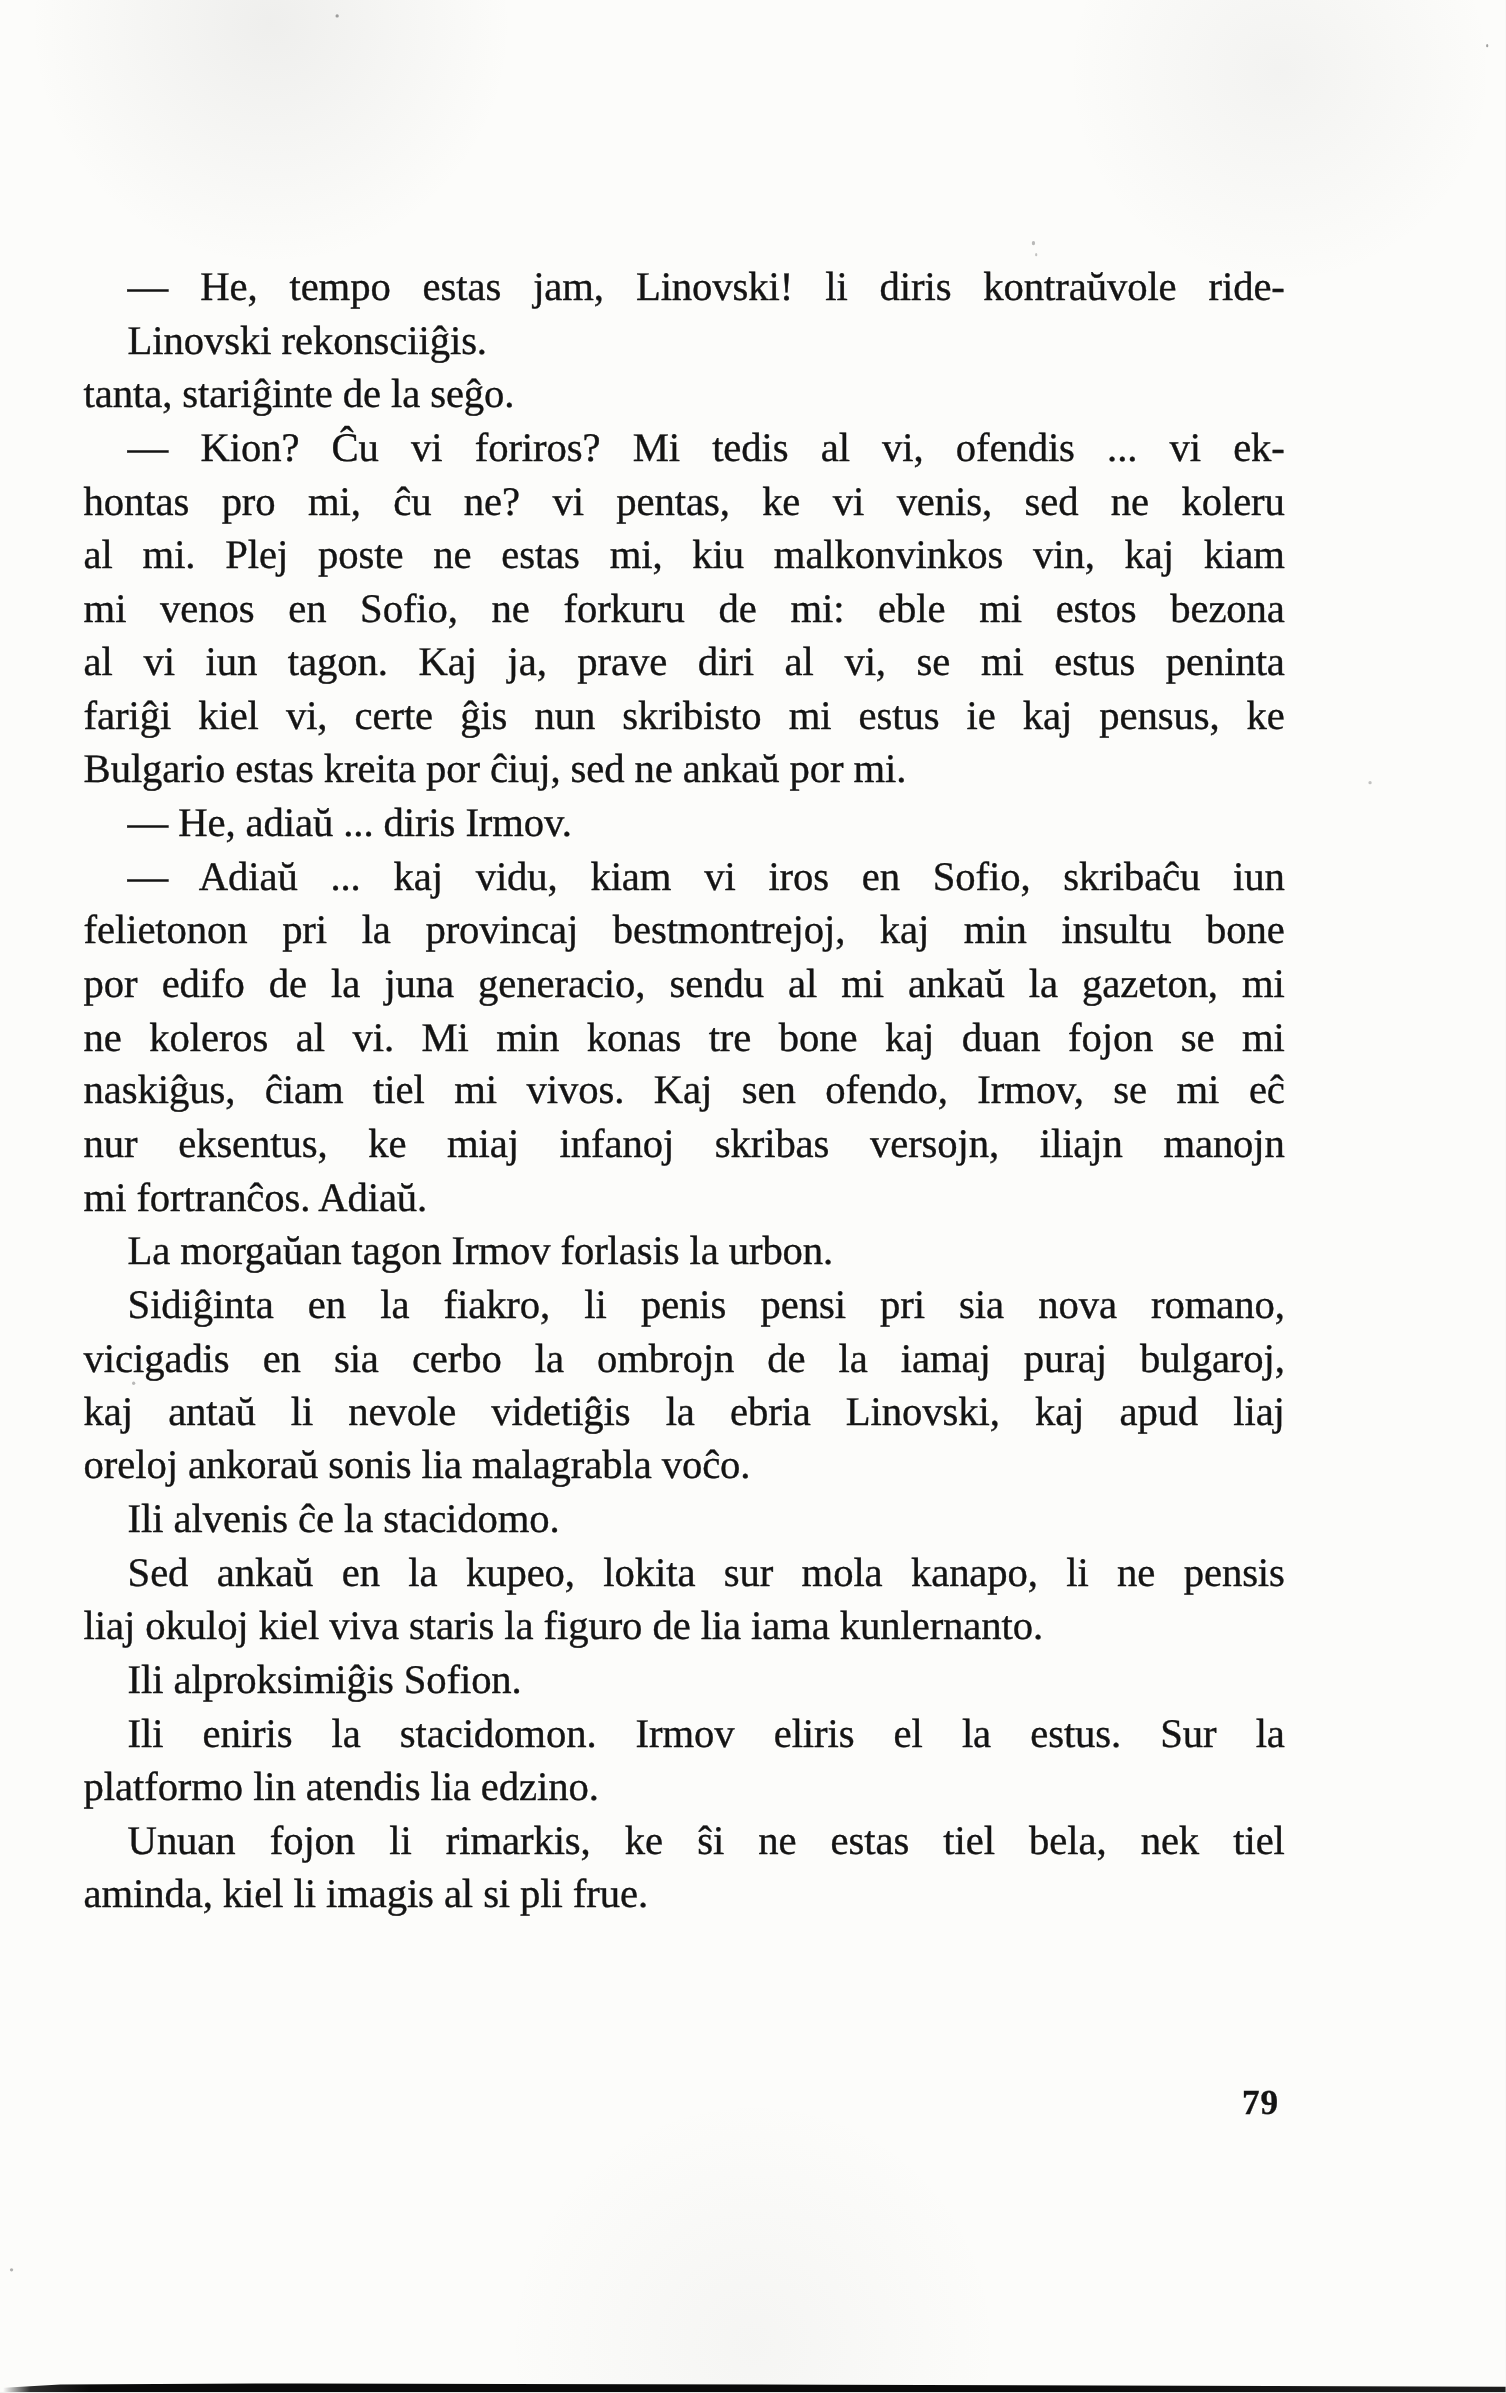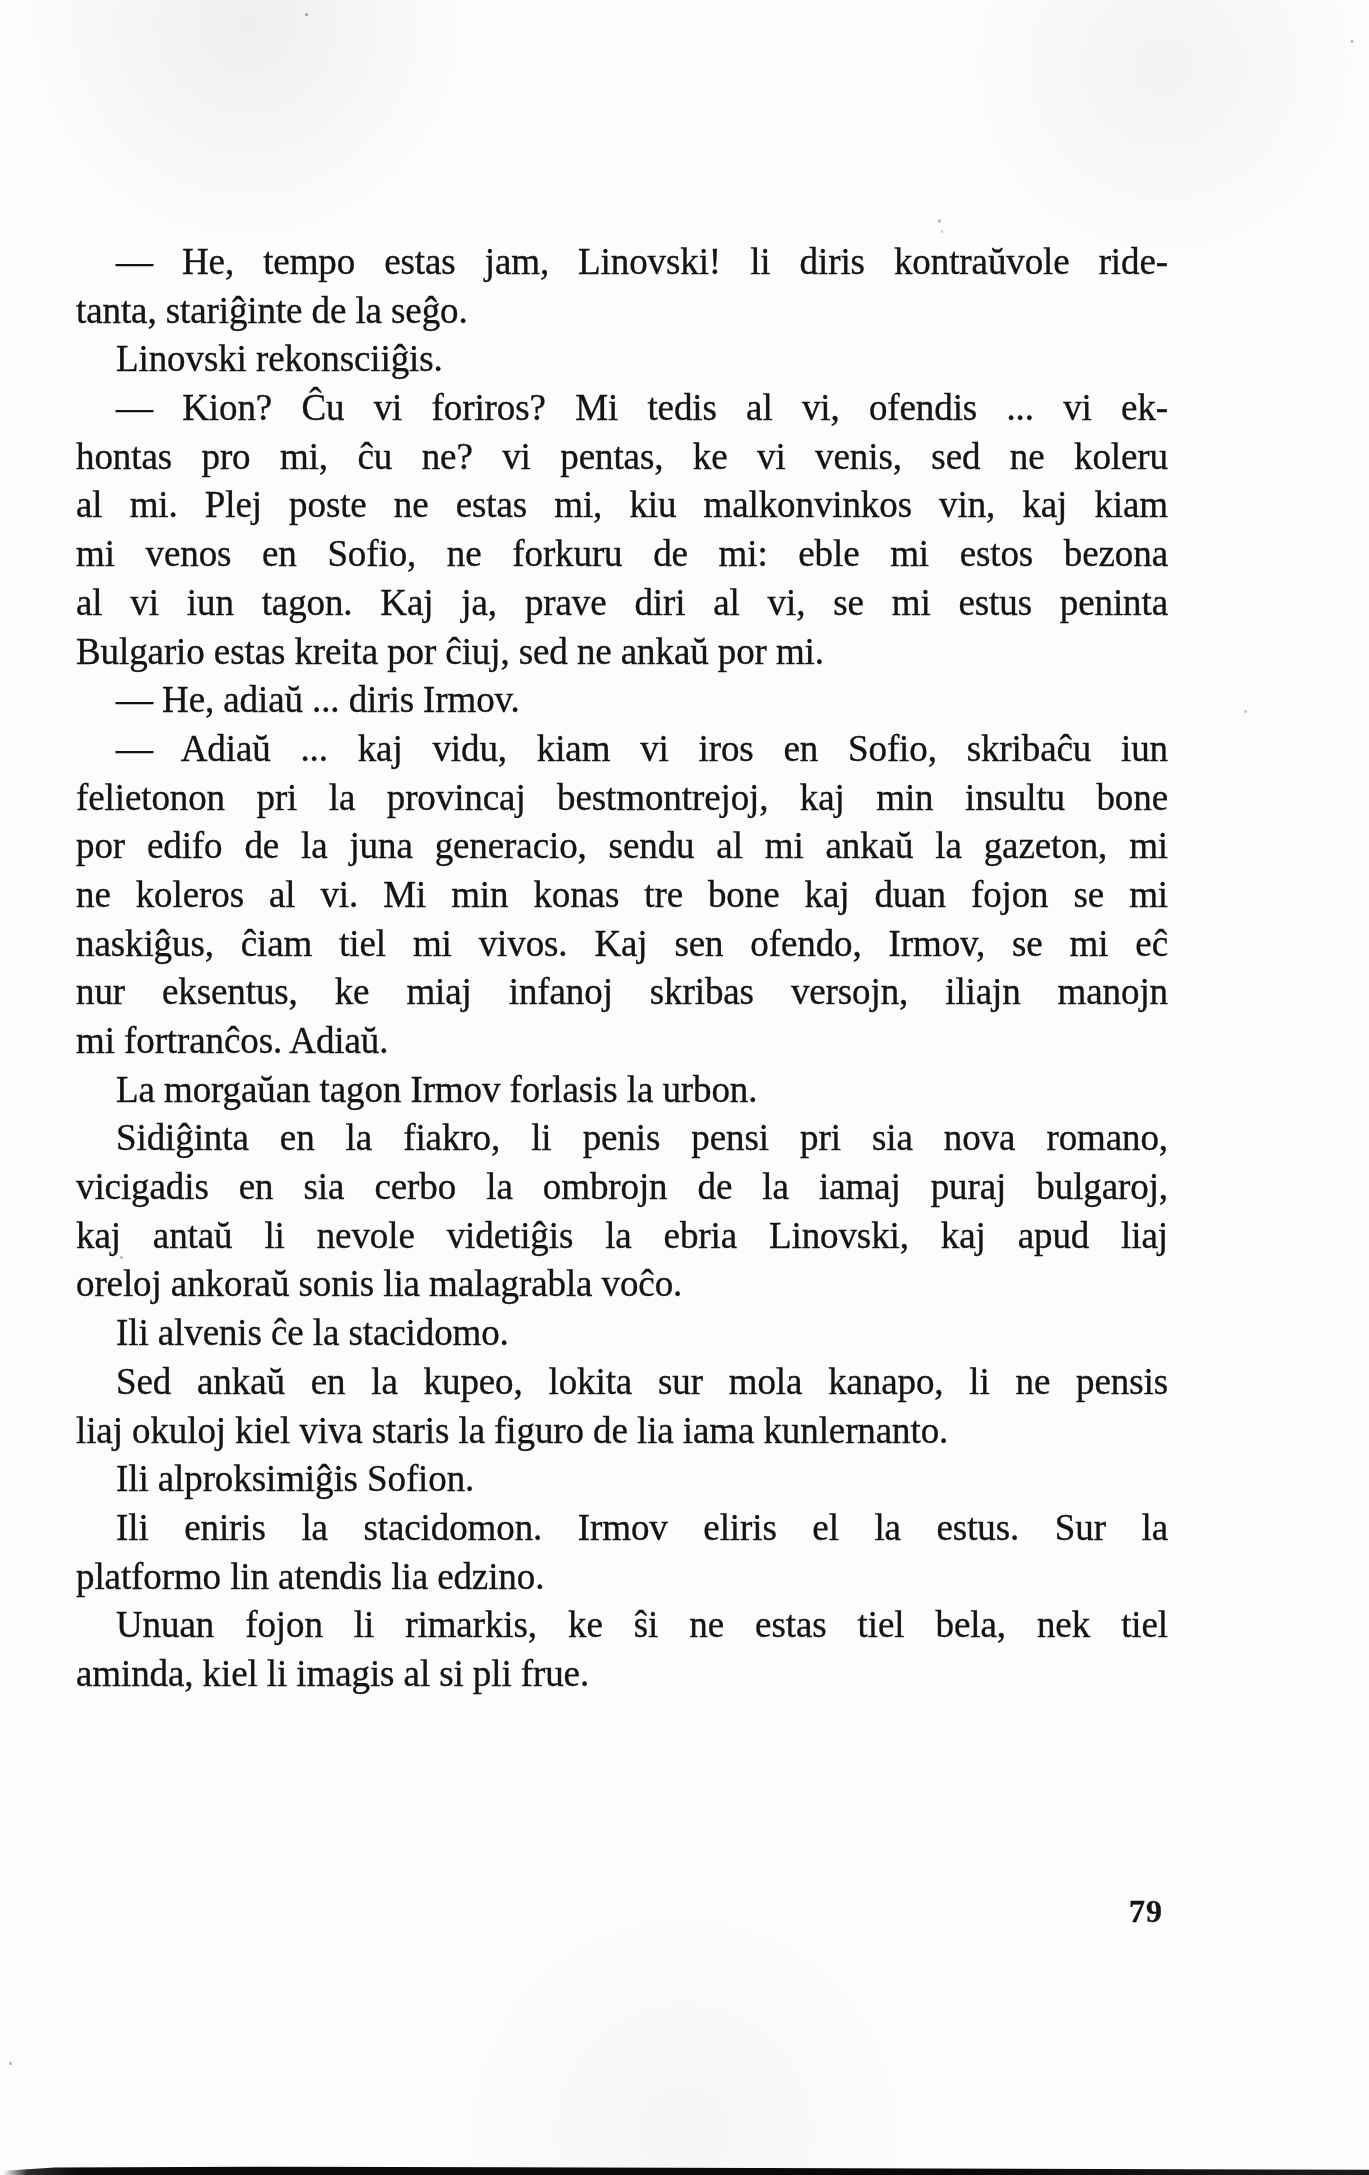--- a/index.html
+++ b/index.html
@@ -87,27 +87,28 @@
   .speck.s5 { left: 120px; top: 1256px; width: 3px; height: 3px; opacity: 0.4; }
   .speck.s6 { left: 9px;  top: 2062px; width: 3px; height: 3px; opacity: 0.45; }
   .speck.s7 { left: 1244px; top: 710px; width: 3px; height: 3px; opacity: 0.35; }
 </style>
 </head>
 <body>
 
 <div class="page">
   <main class="text-block" id="text-block">
       <div class="line first">— He, tempo estas jam, Linovski! li diris kontraŭvole ride-</div>
+      <div class="line first last">Linovski rekonsciiĝis.</div>
       <div class="line last">tanta, stariĝinte de la seĝo.</div>
-      <div class="line first last">Linovski rekonsciiĝis.</div>
       <div class="line first">— Kion? Ĉu vi foriros? Mi tedis al vi, ofendis ... vi ek-</div>
       <div class="line">hontas pro mi, ĉu ne? vi pentas, ke vi venis, sed ne koleru</div>
       <div class="line">al mi. Plej poste ne estas mi, kiu malkonvinkos vin, kaj kiam</div>
       <div class="line">mi venos en Sofio, ne forkuru de mi: eble mi estos bezona</div>
       <div class="line">al vi iun tagon. Kaj ja, prave diri al vi, se mi estus peninta</div>
+      <div class="line">fariĝi kiel vi, certe ĝis nun skribisto mi estus ie kaj pensus, ke</div>
       <div class="line last">Bulgario estas kreita por ĉiuj, sed ne ankaŭ por mi.</div>
       <div class="line first last">— He, adiaŭ ... diris Irmov.</div>
       <div class="line first">— Adiaŭ ... kaj vidu, kiam vi iros en Sofio, skribaĉu iun</div>
       <div class="line">felietonon pri la provincaj bestmontrejoj, kaj min insultu bone</div>
       <div class="line">por edifo de la juna generacio, sendu al mi ankaŭ la gazeton, mi</div>
       <div class="line">ne koleros al vi. Mi min konas tre bone kaj duan fojon se mi</div>
       <div class="line">naskiĝus, ĉiam tiel mi vivos. Kaj sen ofendo, Irmov, se mi eĉ</div>
       <div class="line">nur eksentus, ke miaj infanoj skribas versojn, iliajn manojn</div>
       <div class="line last">mi fortranĉos. Adiaŭ.</div>
       <div class="line first last">La morgaŭan tagon Irmov forlasis la urbon.</div>

